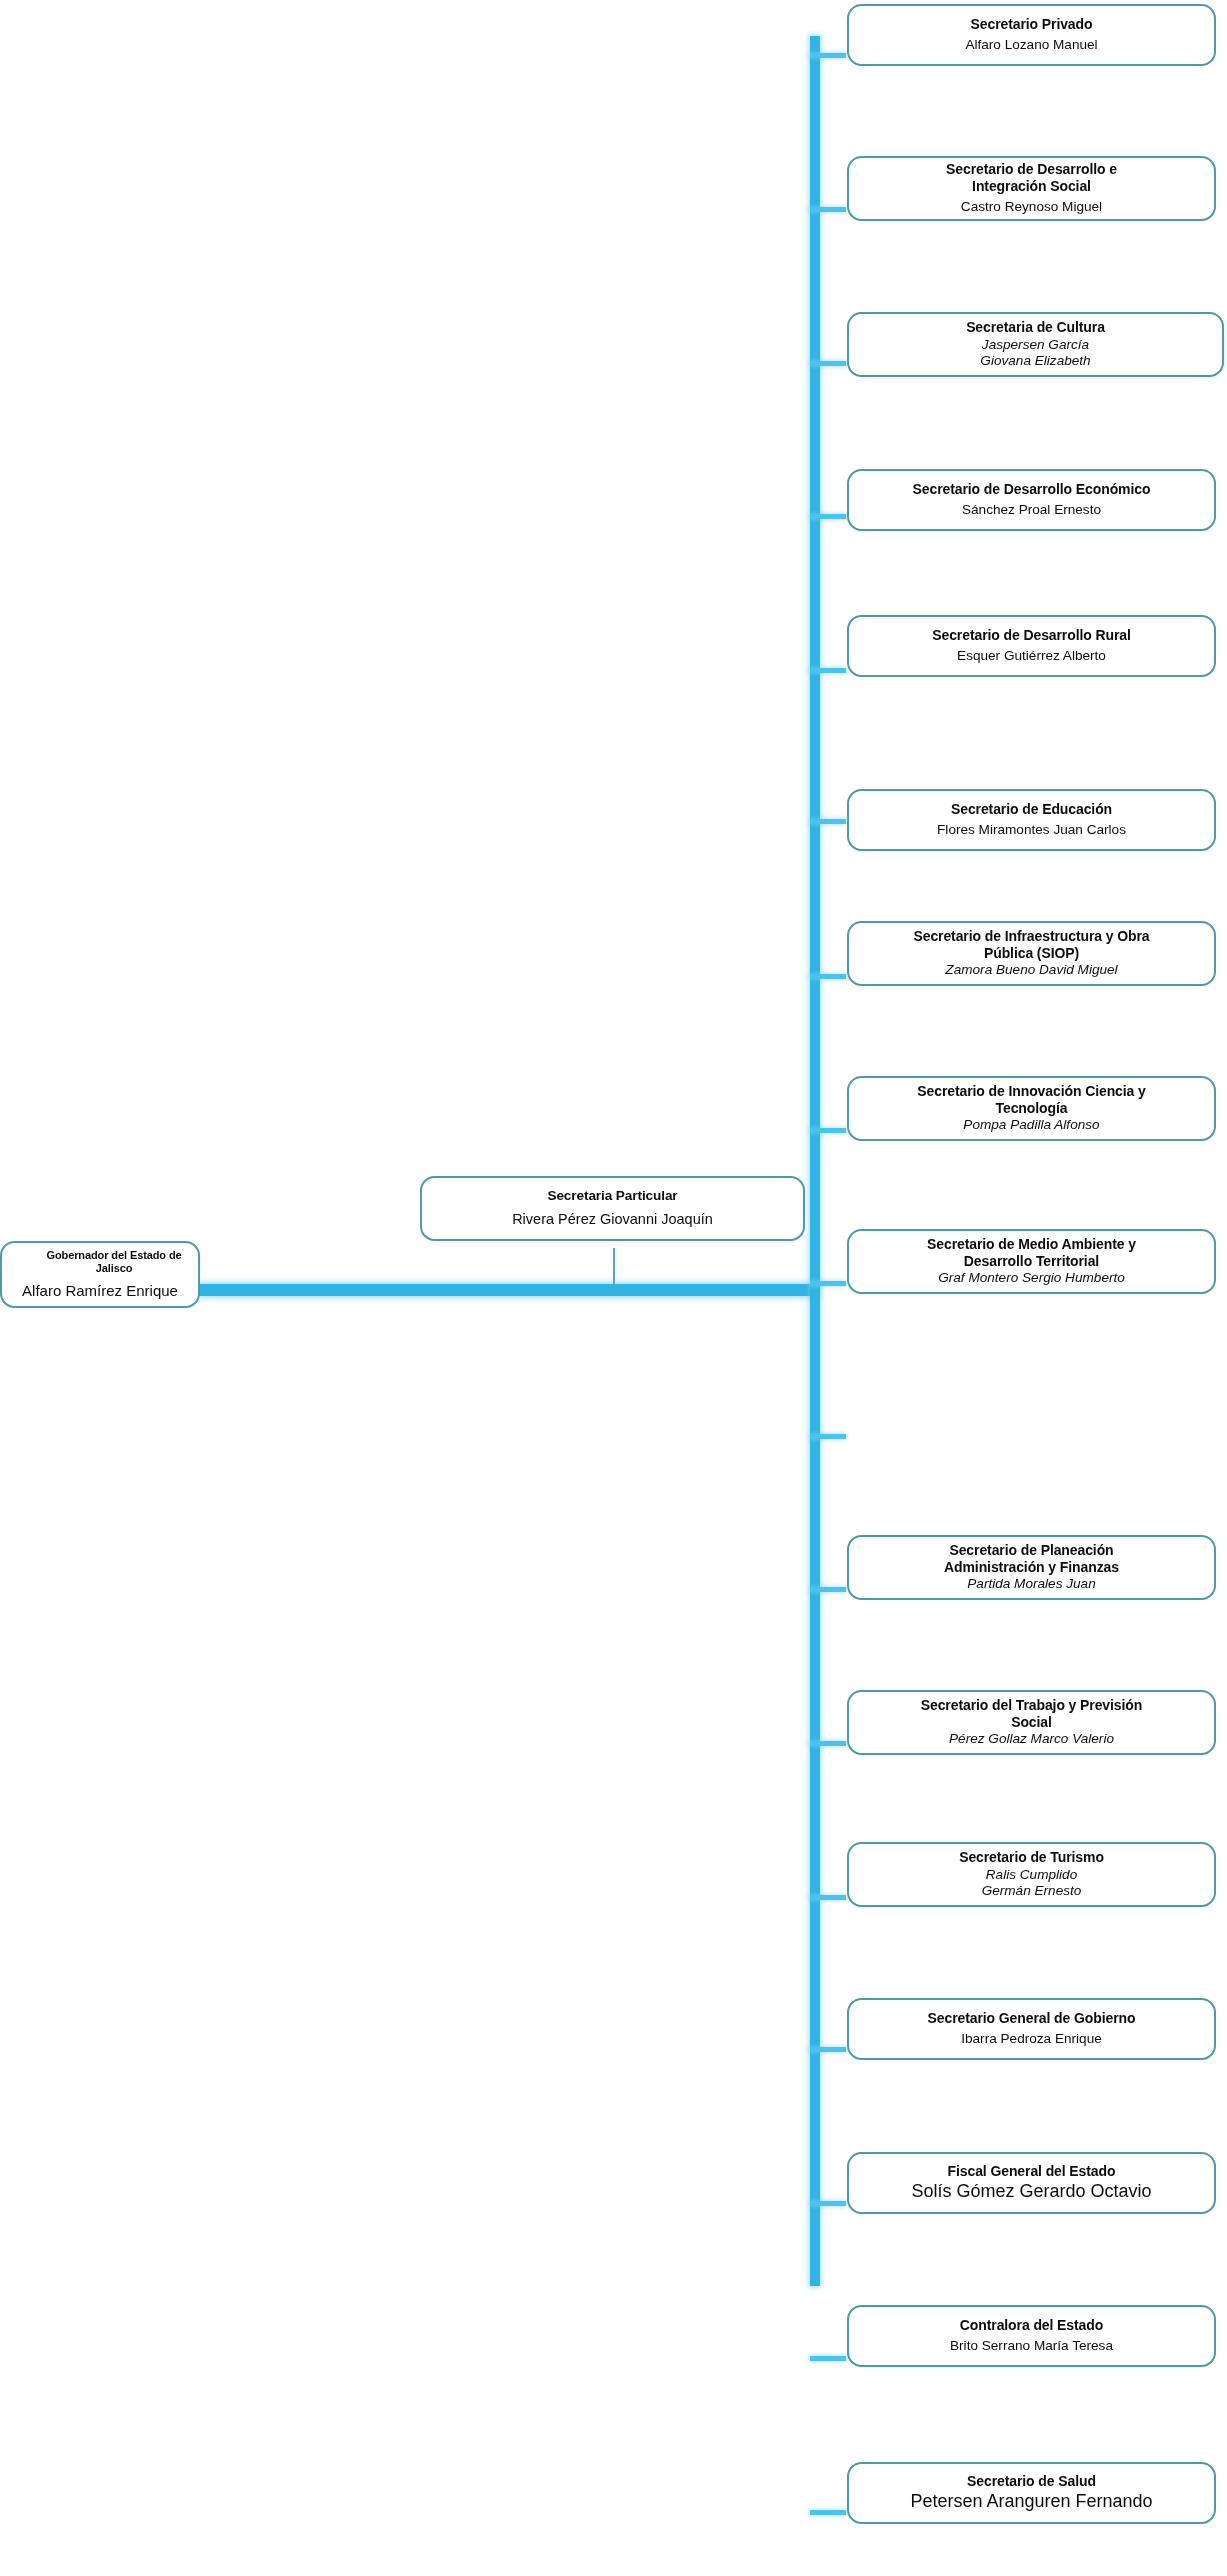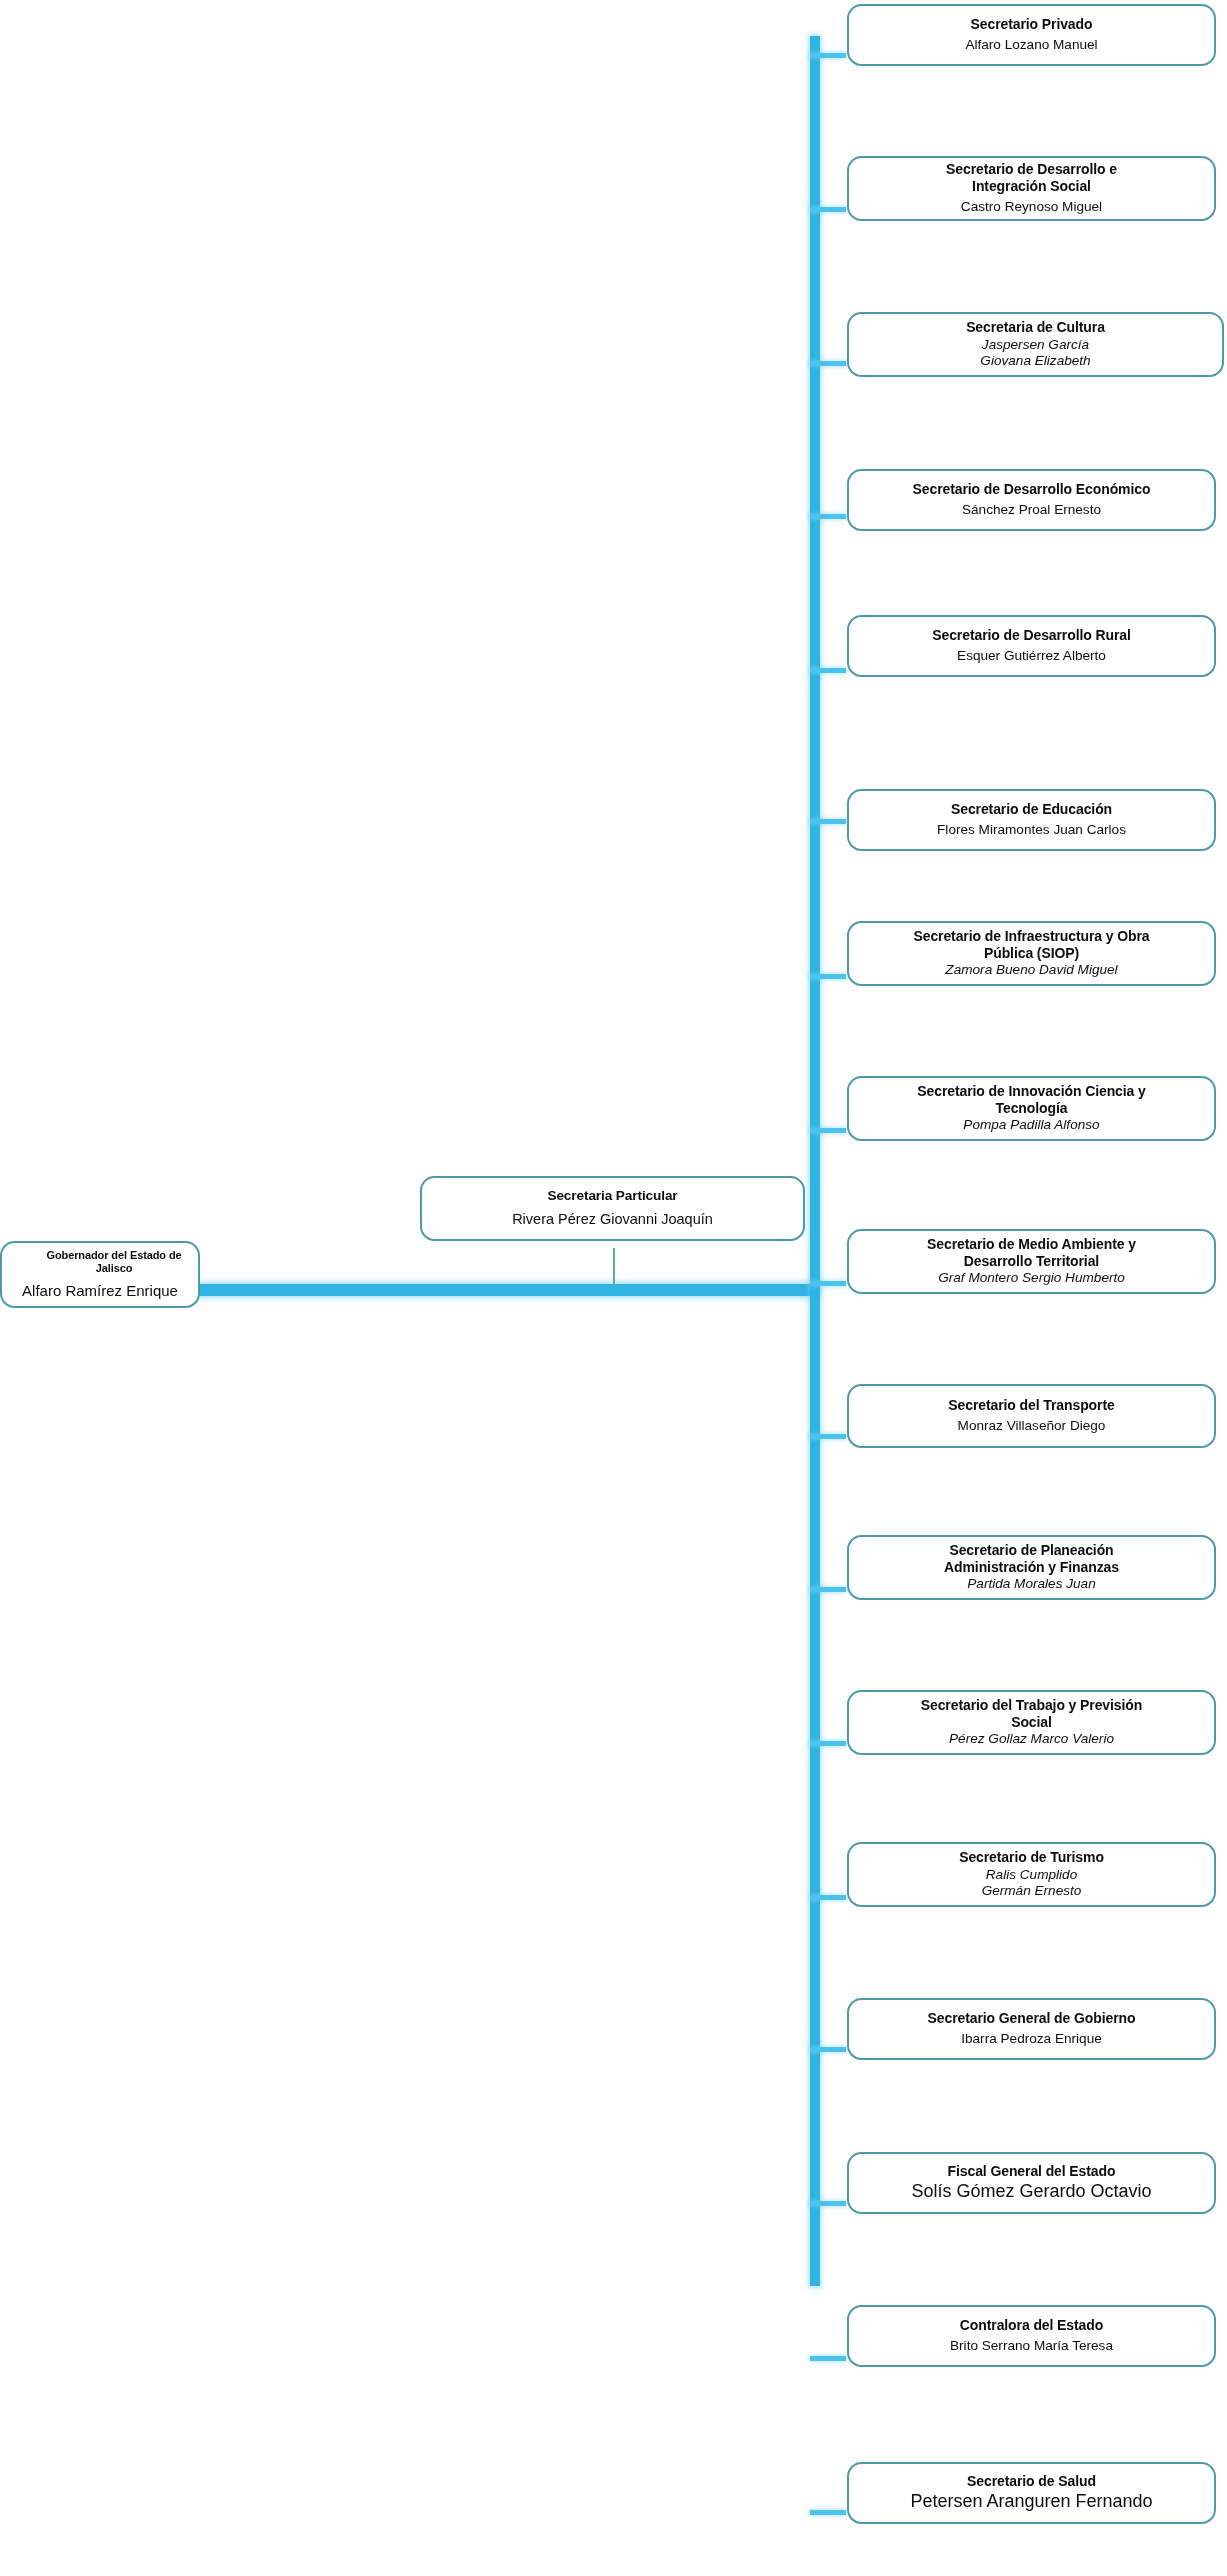--- a/index.html
+++ b/index.html
@@ -157,24 +157,20 @@
 Tecnología</div>
     <div class="person">Pompa Padilla Alfonso</div>
   </div>
 
   <div class="node tight" style="left:847px;top:1229px;width:369px;height:65px;">
     <div class="title">Secretario de Medio Ambiente y
 Desarrollo Territorial</div>
     <div class="person">Graf Montero Sergio Humberto</div>
   </div>
 
-  <div class="node" style="left:847px;top:1384px;width:369px;height:64px;">
-    <div class="title">Secretario del Transporte</div>
-    <div class="person">Monraz Villaseñor Diego</div>
-  </div>
 
   <div class="node tight" style="left:847px;top:1535px;width:369px;height:65px;">
     <div class="title">Secretario de Planeación
 Administración y Finanzas</div>
     <div class="person">Partida Morales Juan</div>
   </div>
 
   <div class="node tight" style="left:847px;top:1690px;width:369px;height:65px;">
     <div class="title">Secretario del Trabajo y Previsión
 Social</div>

